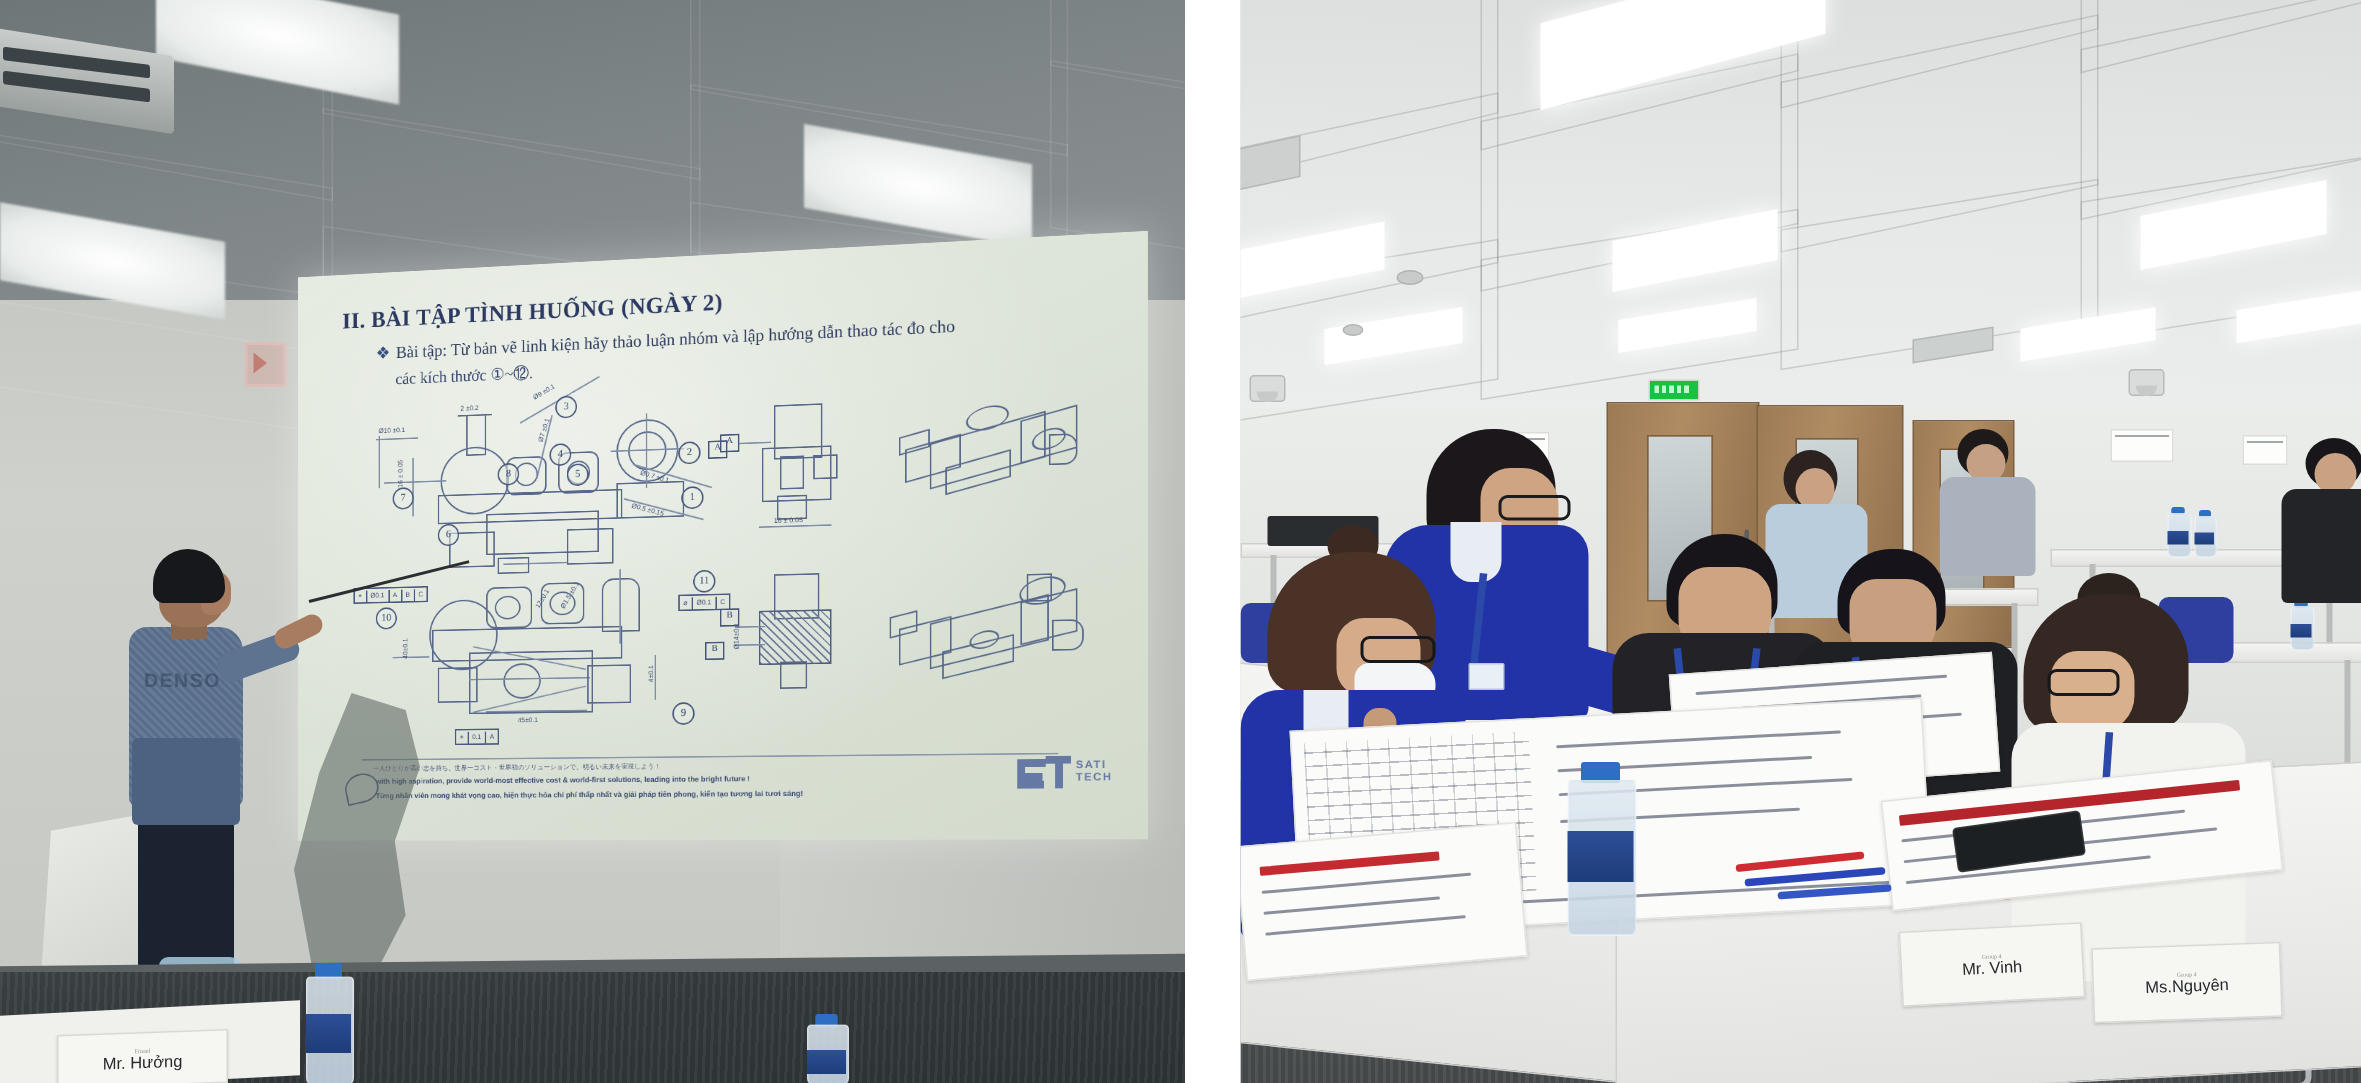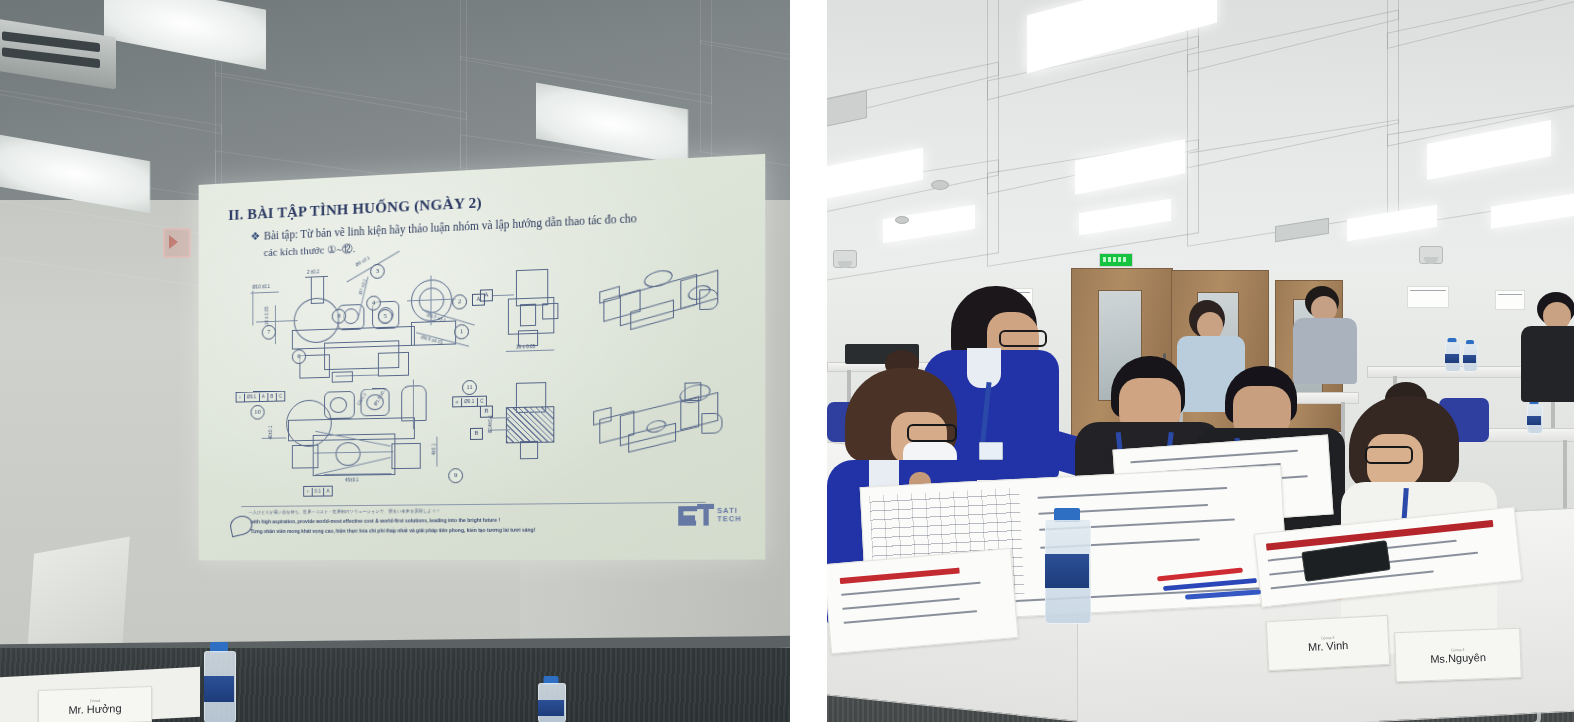--- a/index.html
+++ b/index.html
@@ -369,20 +369,37 @@
         </div>
         <div>
           <div class="st-txt">SATI</div>
           <div class="st-txt">TECH</div>
         </div>
       </div>
     </div>
 
     <div class="paper-lean"></div>
 
+    <div class="pres">
+      <div class="p-shadow"></div>
+      <div class="p-pants"></div>
+      <div class="p-leg"></div>
+      <div class="p-shoe2"></div>
+      <div class="p-shoe"></div>
+      <div class="p-shirt"></div>
+      <div class="p-shirt-low"></div>
+      <div class="p-denso">DENSO</div>
+      <div class="p-arm"></div>
+      <div class="p-forearm"></div>
+      <div class="p-neck"></div>
+      <div class="p-head"></div>
+      <div class="p-face"></div>
+      <div class="p-hair"></div>
+      <div class="pointer"></div>
+    </div>
 
     <div class="l-skirt"></div>
     <div class="l-floor"></div>
 
     <div class="bottle" style="left:204px;top:642px;width:30px;height:80px;">
       <div class="cap" style="top:0;width:18px;height:11px;"></div>
       <div class="body" style="top:9px;width:30px;height:71px;"></div>
       <div class="lbl" style="top:34px;width:30px;height:26px;"></div>
     </div>
     <div class="bottle" style="left:538px;top:676px;width:26px;height:46px;">

